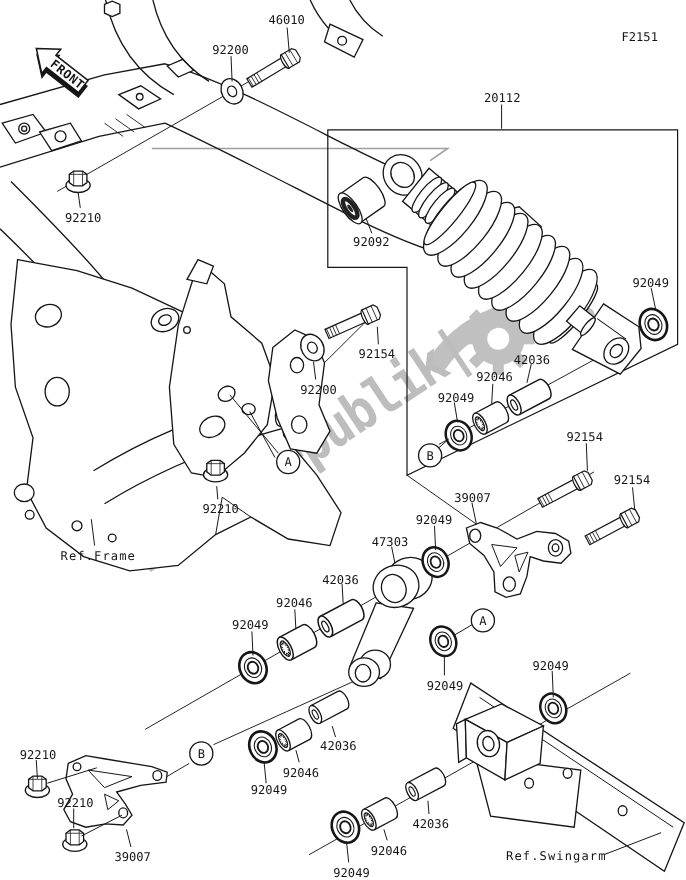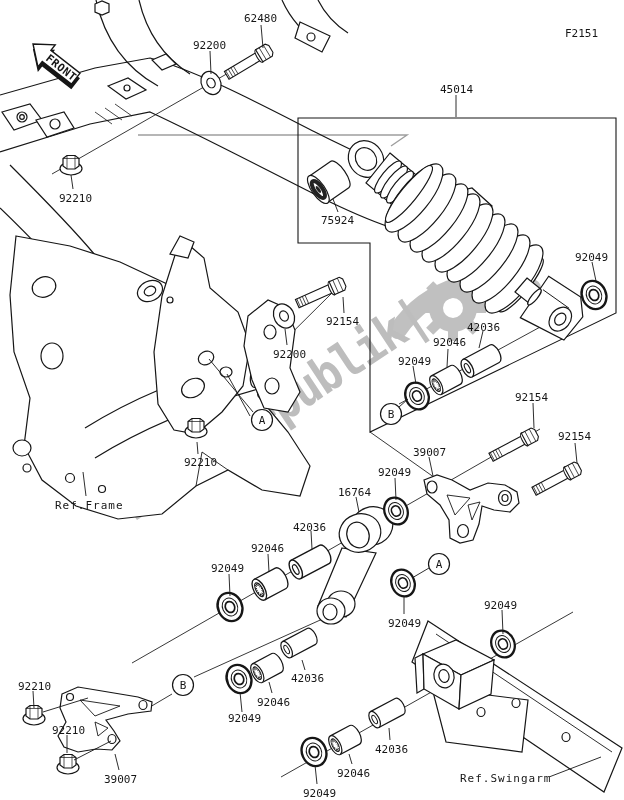--- a/index.html
+++ b/index.html
@@ -279,37 +279,37 @@
 
   <g transform="translate(33,44) rotate(38)">
     <path d="M3,4 L21,-9 L21,-2 L58,-2 L58,12 L21,12 L21,19 Z" fill="#161616"></path>
     <path d="M0,0 L18,-13 L18,-6 L55,-6 L55,8 L18,8 L18,15 Z" fill="#fff" stroke="#161616" stroke-width="1.4"></path>
     <text x="19" y="5" font-size="11" font-weight="bold" letter-spacing="0.5" fill="#161616" font-family="DejaVu Sans Mono, monospace">FRONT</text>
   </g>
 </svg>
 
   <div class="pl" style="left:565px;top:27px">F2151</div>
 
-  <div class="pl" style="left:244px;top:12px">62480</div>
+  <div class="pl" style="left:244px;top:12px">46010</div>
   <div class="pl" style="left:193px;top:39px">92200</div>
   <div class="pl" style="left:59px;top:192px">92210</div>
-  <div class="pl" style="left:440px;top:83px">45014</div>
-  <div class="pl" style="left:321px;top:214px">75924</div>
+  <div class="pl" style="left:440px;top:83px">20112</div>
+  <div class="pl" style="left:321px;top:214px">92092</div>
   <div class="pl" style="left:575px;top:251px">92049</div>
   <div class="pl" style="left:326px;top:315px">92154</div>
   <div class="pl" style="left:273px;top:348px">92200</div>
   <div class="pl" style="left:467px;top:321px">42036</div>
   <div class="pl" style="left:433px;top:336px">92046</div>
   <div class="pl" style="left:398px;top:355px">92049</div>
   <div class="pl" style="left:184px;top:456px">92210</div>
   <div class="pl" style="left:515px;top:391px">92154</div>
   <div class="pl" style="left:558px;top:430px">92154</div>
   <div class="pl" style="left:413px;top:446px">39007</div>
   <div class="pl" style="left:378px;top:466px">92049</div>
-  <div class="pl" style="left:338px;top:486px">16764</div>
+  <div class="pl" style="left:338px;top:486px">47303</div>
   <div class="pl" style="left:293px;top:521px">42036</div>
   <div class="pl" style="left:251px;top:542px">92046</div>
   <div class="pl" style="left:211px;top:562px">92049</div>
   <div class="pl" style="left:484px;top:599px">92049</div>
   <div class="pl" style="left:388px;top:617px">92049</div>
   <div class="pl" style="left:291px;top:672px">42036</div>
   <div class="pl" style="left:257px;top:696px">92046</div>
   <div class="pl" style="left:228px;top:712px">92049</div>
   <div class="pl" style="left:18px;top:680px">92210</div>
   <div class="pl" style="left:52px;top:724px">92210</div>

